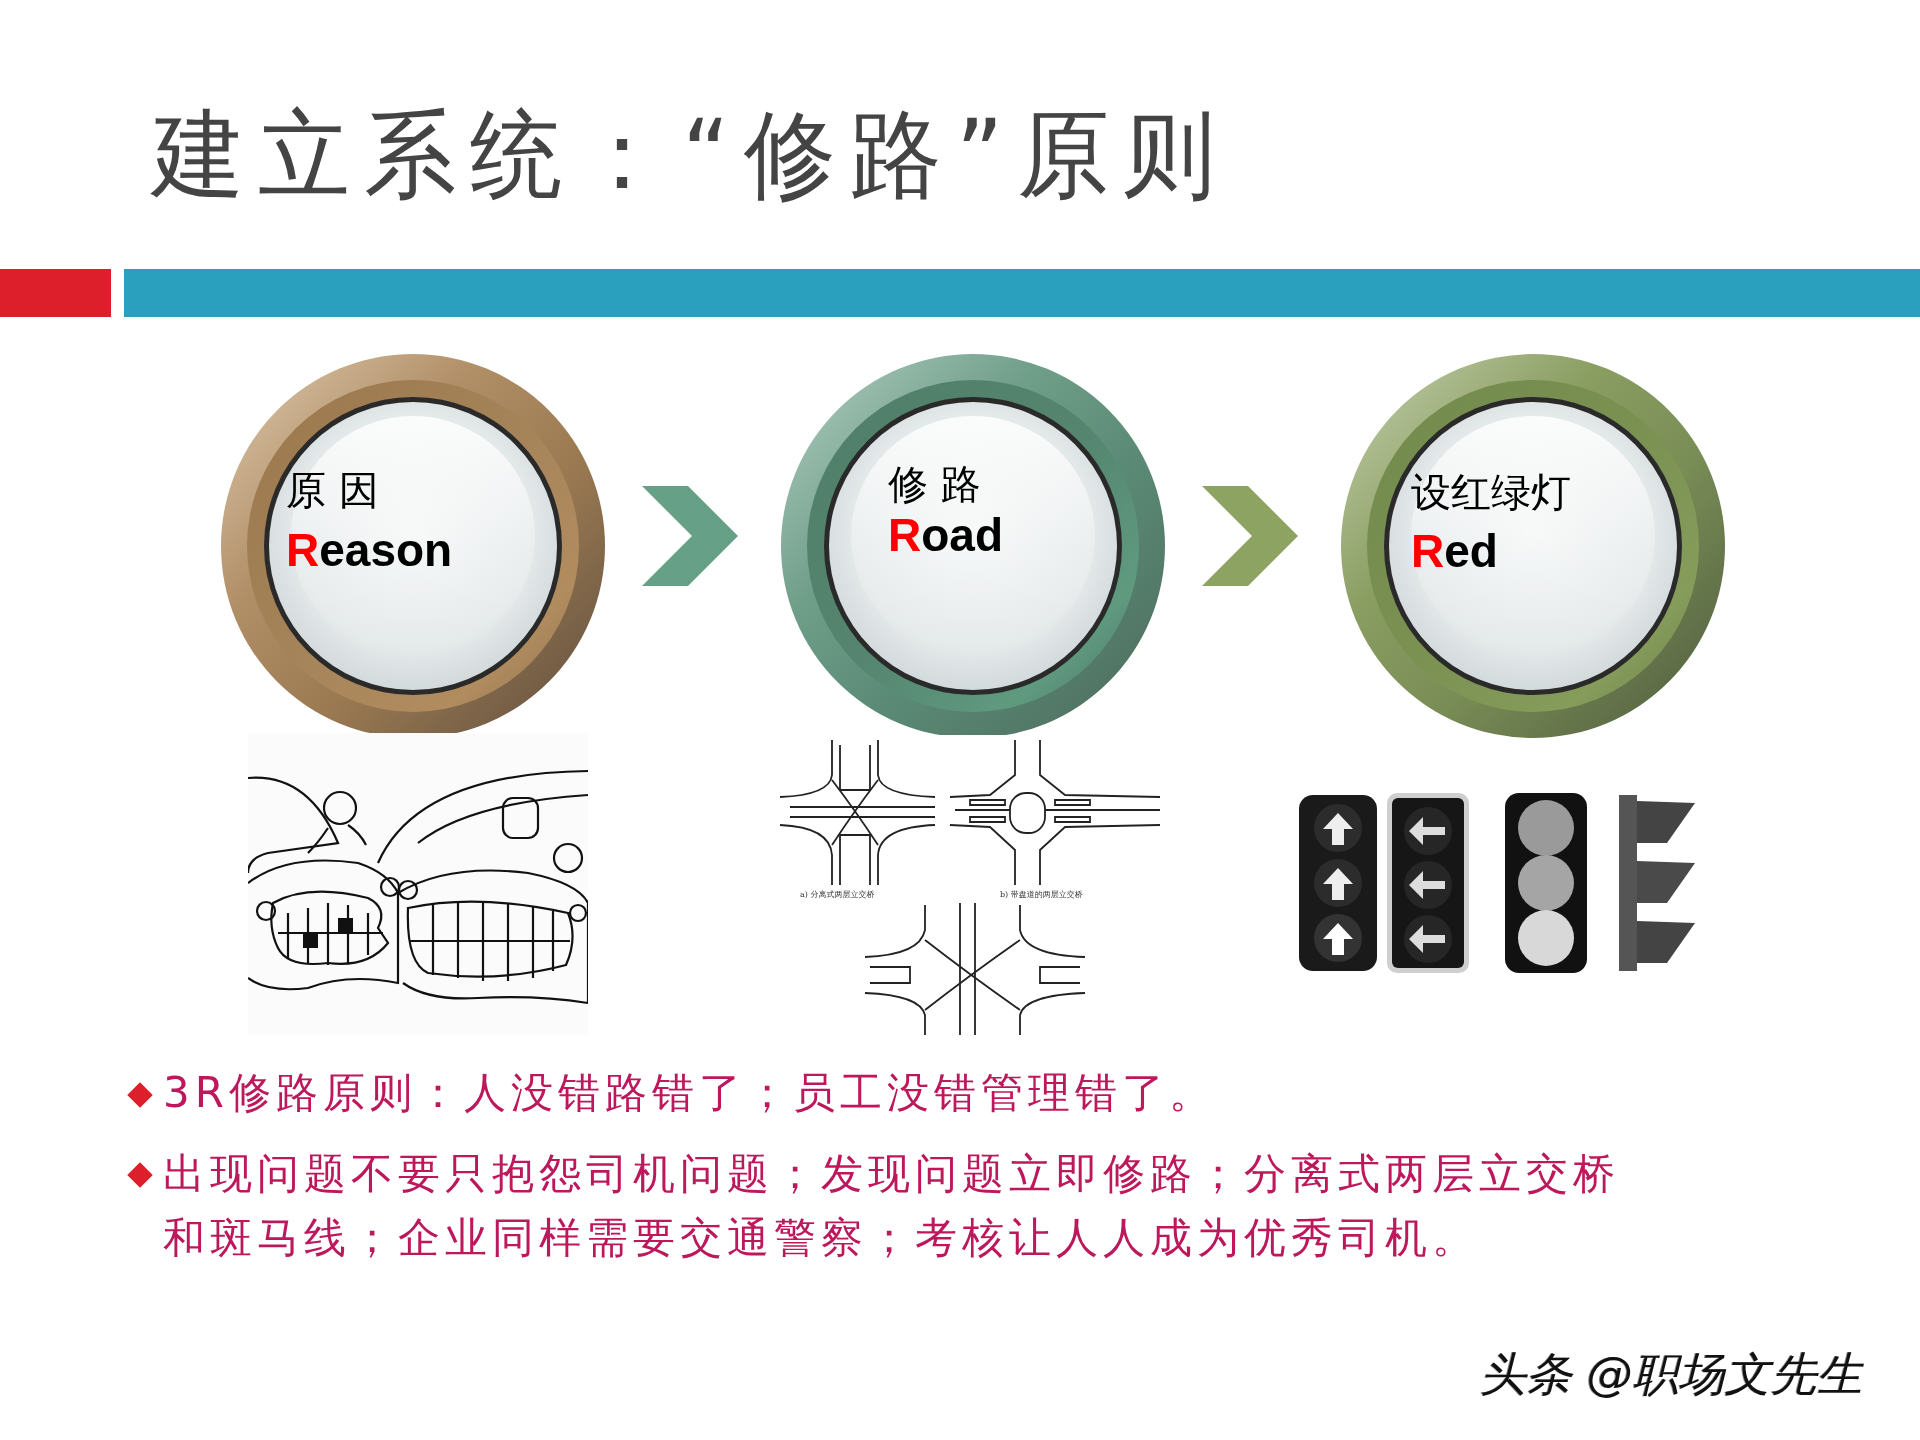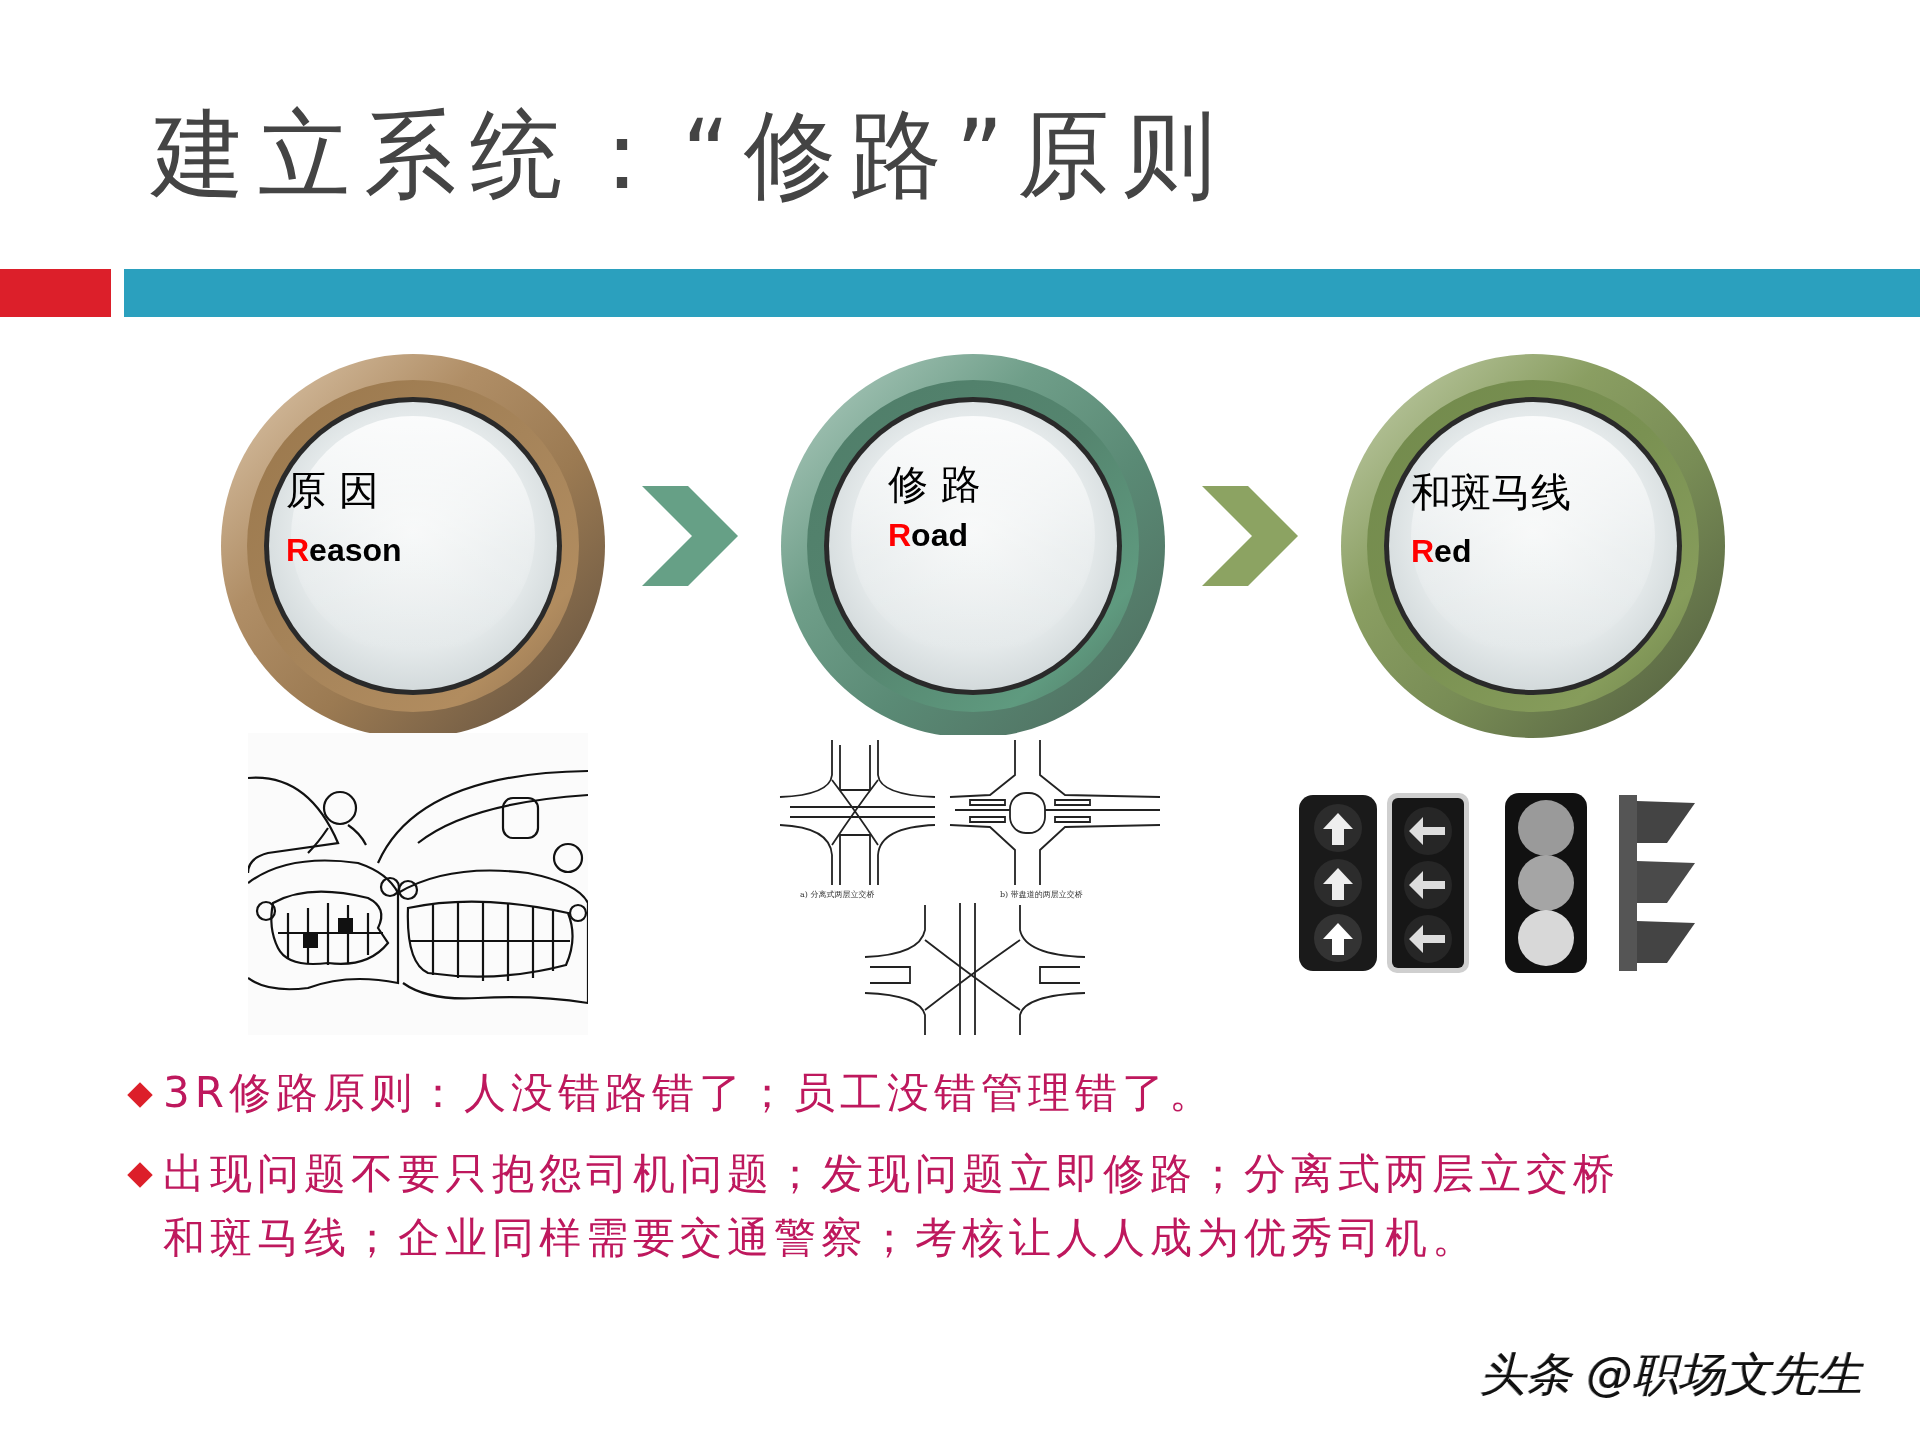--- a/index.html
+++ b/index.html
@@ -50,21 +50,21 @@
   .c-teal .band { background: linear-gradient(135deg, #4f7d69 0%, #55856f 50%, #5f9a7f 80%, #4e7563 100%); }
   .c-olive { background: linear-gradient(135deg, #c7d2b0 0%, #8a9e62 35%, #788c55 60%, #4f5a3e 100%); }
   .c-olive .band { background: linear-gradient(135deg, #728a4c 0%, #7a9152 50%, #869c5b 80%, #6b7f4a 100%); }
 
   .zh-label {
     color: #000000; font-size: 40px; line-height: 44px; white-space: nowrap;
     font-family: "DejaVu Serif", "Liberation Serif", serif;
   }
   .en-label {
     font-family: "Liberation Sans", "DejaVu Sans", sans-serif;
-    font-weight: bold; font-size: 32px; line-height: 46px; color: #000000; white-space: nowrap;
+    font-weight: bold; font-size: 46px; line-height: 46px; color: #000000; white-space: nowrap;
   }
   .en-label .first { color: #ff0000; }
 
   
   .chevron { width: 96px; height: 100px; }
 
   
   .img-box { background: #ffffff; }
 
   
@@ -119,21 +119,21 @@
   <polygon points="0,0 46,0 96,50 46,100 0,100 50,50" fill="#8ca362"></polygon>
 </svg>
 
 <div class="abs circle c-olive" style="left:1341px;">
   <div class="band"></div>
   <div class="rim"></div>
   <div class="face">
       <div class="gloss"></div>
     </div>
 </div>
-<div class="abs zh-label" style="left:1411px; top:470px;">和斑马线</div>
+<div class="abs zh-label" style="left:1411px; top:470px;">设红绿灯</div>
 <div class="abs en-label" style="left:1411px; top:528px;"><span class="first">R</span><span>ed</span></div>
 
 <svg class="abs img-box" style="left:248px; top:733px; width:340px; height:302px;" viewBox="0 0 340 302">
   <rect width="340" height="302" fill="#fbfbfb"></rect>
   <g fill="none" stroke="#111" stroke-width="2.2">
 
     <path d="M0,45 Q60,40 90,110 L20,120 Q0,125 0,140"></path>
     <path d="M0,150 Q40,120 110,130 Q140,140 150,160 L150,250 Q100,240 60,255 Q20,260 0,245"></path>
     <path d="M25,170 Q60,150 120,165 Q140,175 130,195 L140,210 Q120,235 80,230 Q40,235 30,215 Q20,195 25,170 Z"></path>
     <path d="M40,180 L40,225 M60,175 L60,230 M80,170 L80,232 M100,172 L100,230 M120,180 L120,222 M30,200 L135,200"></path>

